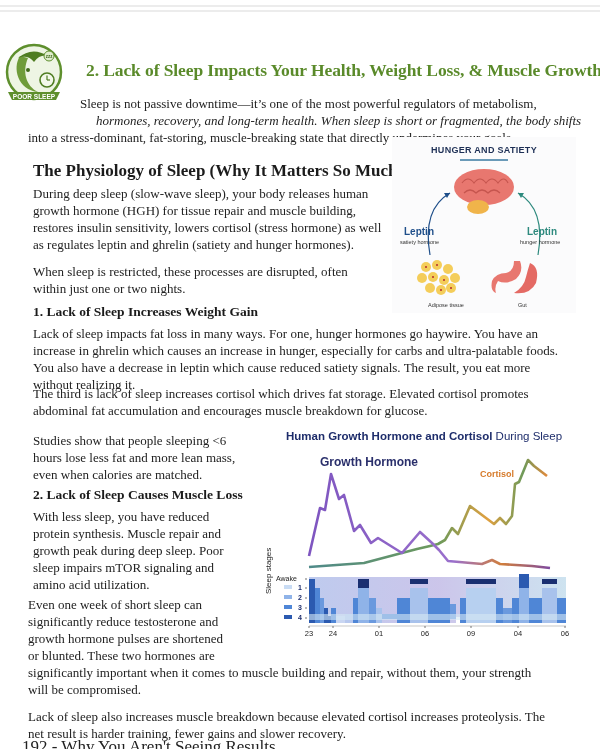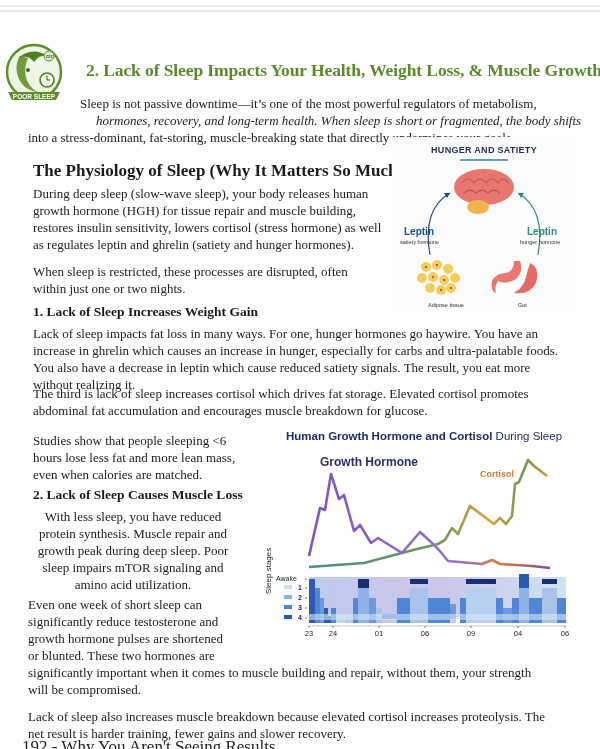--- a/index.html
+++ b/index.html
@@ -135,21 +135,21 @@
   <div class="hlbl small" style="left:36px; top:165px;">Adipose tissue</div>
   <div class="hlbl small" style="left:126px; top:165px;">Gut</div>
 </div>
 
 <h3 class="h3" style="left:33px; top:304px;">1.  Lack of Sleep Increases Weight Gain</h3>
 <p class="p" style="left:33px; top:325px; width:535px;">Lack of sleep impacts fat loss in many ways. For one, hunger hormones go haywire. You have an increase in ghrelin which causes an increase in hunger, especially for carbs and ultra-palatable foods. You also have a decrease in leptin which cause reduced satiety signals. The result, you eat more without realizing it.</p>
 <p class="p" style="left:33px; top:385px; width:540px;">The third is lack of sleep increases cortisol which drives fat storage. Elevated cortisol promotes abdominal fat accumulation and encourages muscle breakdown for glucose.</p>
 <p class="p" style="left:33px; top:432px; width:205px;">Studies show that people sleeping &lt;6 hours lose less fat and more lean mass, even when calories are matched.</p>
 
 <h3 class="h3" style="left:33px; top:487px;">2.  Lack of Sleep Causes Muscle Loss</h3>
-<p class="p" style="left:33px; top:508px; width:200px;text-align:center;">With less sleep, you have reduced protein synthesis. Muscle repair and growth peak during deep sleep. Poor sleep impairs mTOR signaling and amino acid utilization.</p>
+<p class="p" style="left:33px; top:508px; width:200px;">With less sleep, you have reduced protein synthesis. Muscle repair and growth peak during deep sleep. Poor sleep impairs mTOR signaling and amino acid utilization.</p>
 <p class="p" style="left:28px; top:596px; width:195px;">Even one week of short sleep can significantly reduce testosterone and growth hormone pulses are shortened or blunted. These two hormones are</p>
 <p class="p" style="left:28px; top:664px; width:520px;">significantly important when it comes to muscle building and repair, without them, your strength will be compromised.</p>
 <p class="p" style="left:28px; top:708px; width:520px;">Lack of sleep also increases muscle breakdown because elevated cortisol increases proteolysis. The net result is harder training, fewer gains and slower recovery.</p>
 
 <div class="chart">
   <div class="chart-title"><b>Human Growth Hormone and Cortisol</b><span> During Sleep</span></div>
   <div class="clbl" style="left:48px; top:31px; color:#2a2f6b;">Growth Hormone</div>
   <div class="clbl" style="left:208px; top:45px; color:#d67a2a; font-size:9px;">Cortisol</div>
 
   <svg width="310" height="218" viewBox="0 0 310 218" style="position:absolute;left:0;top:0;">

